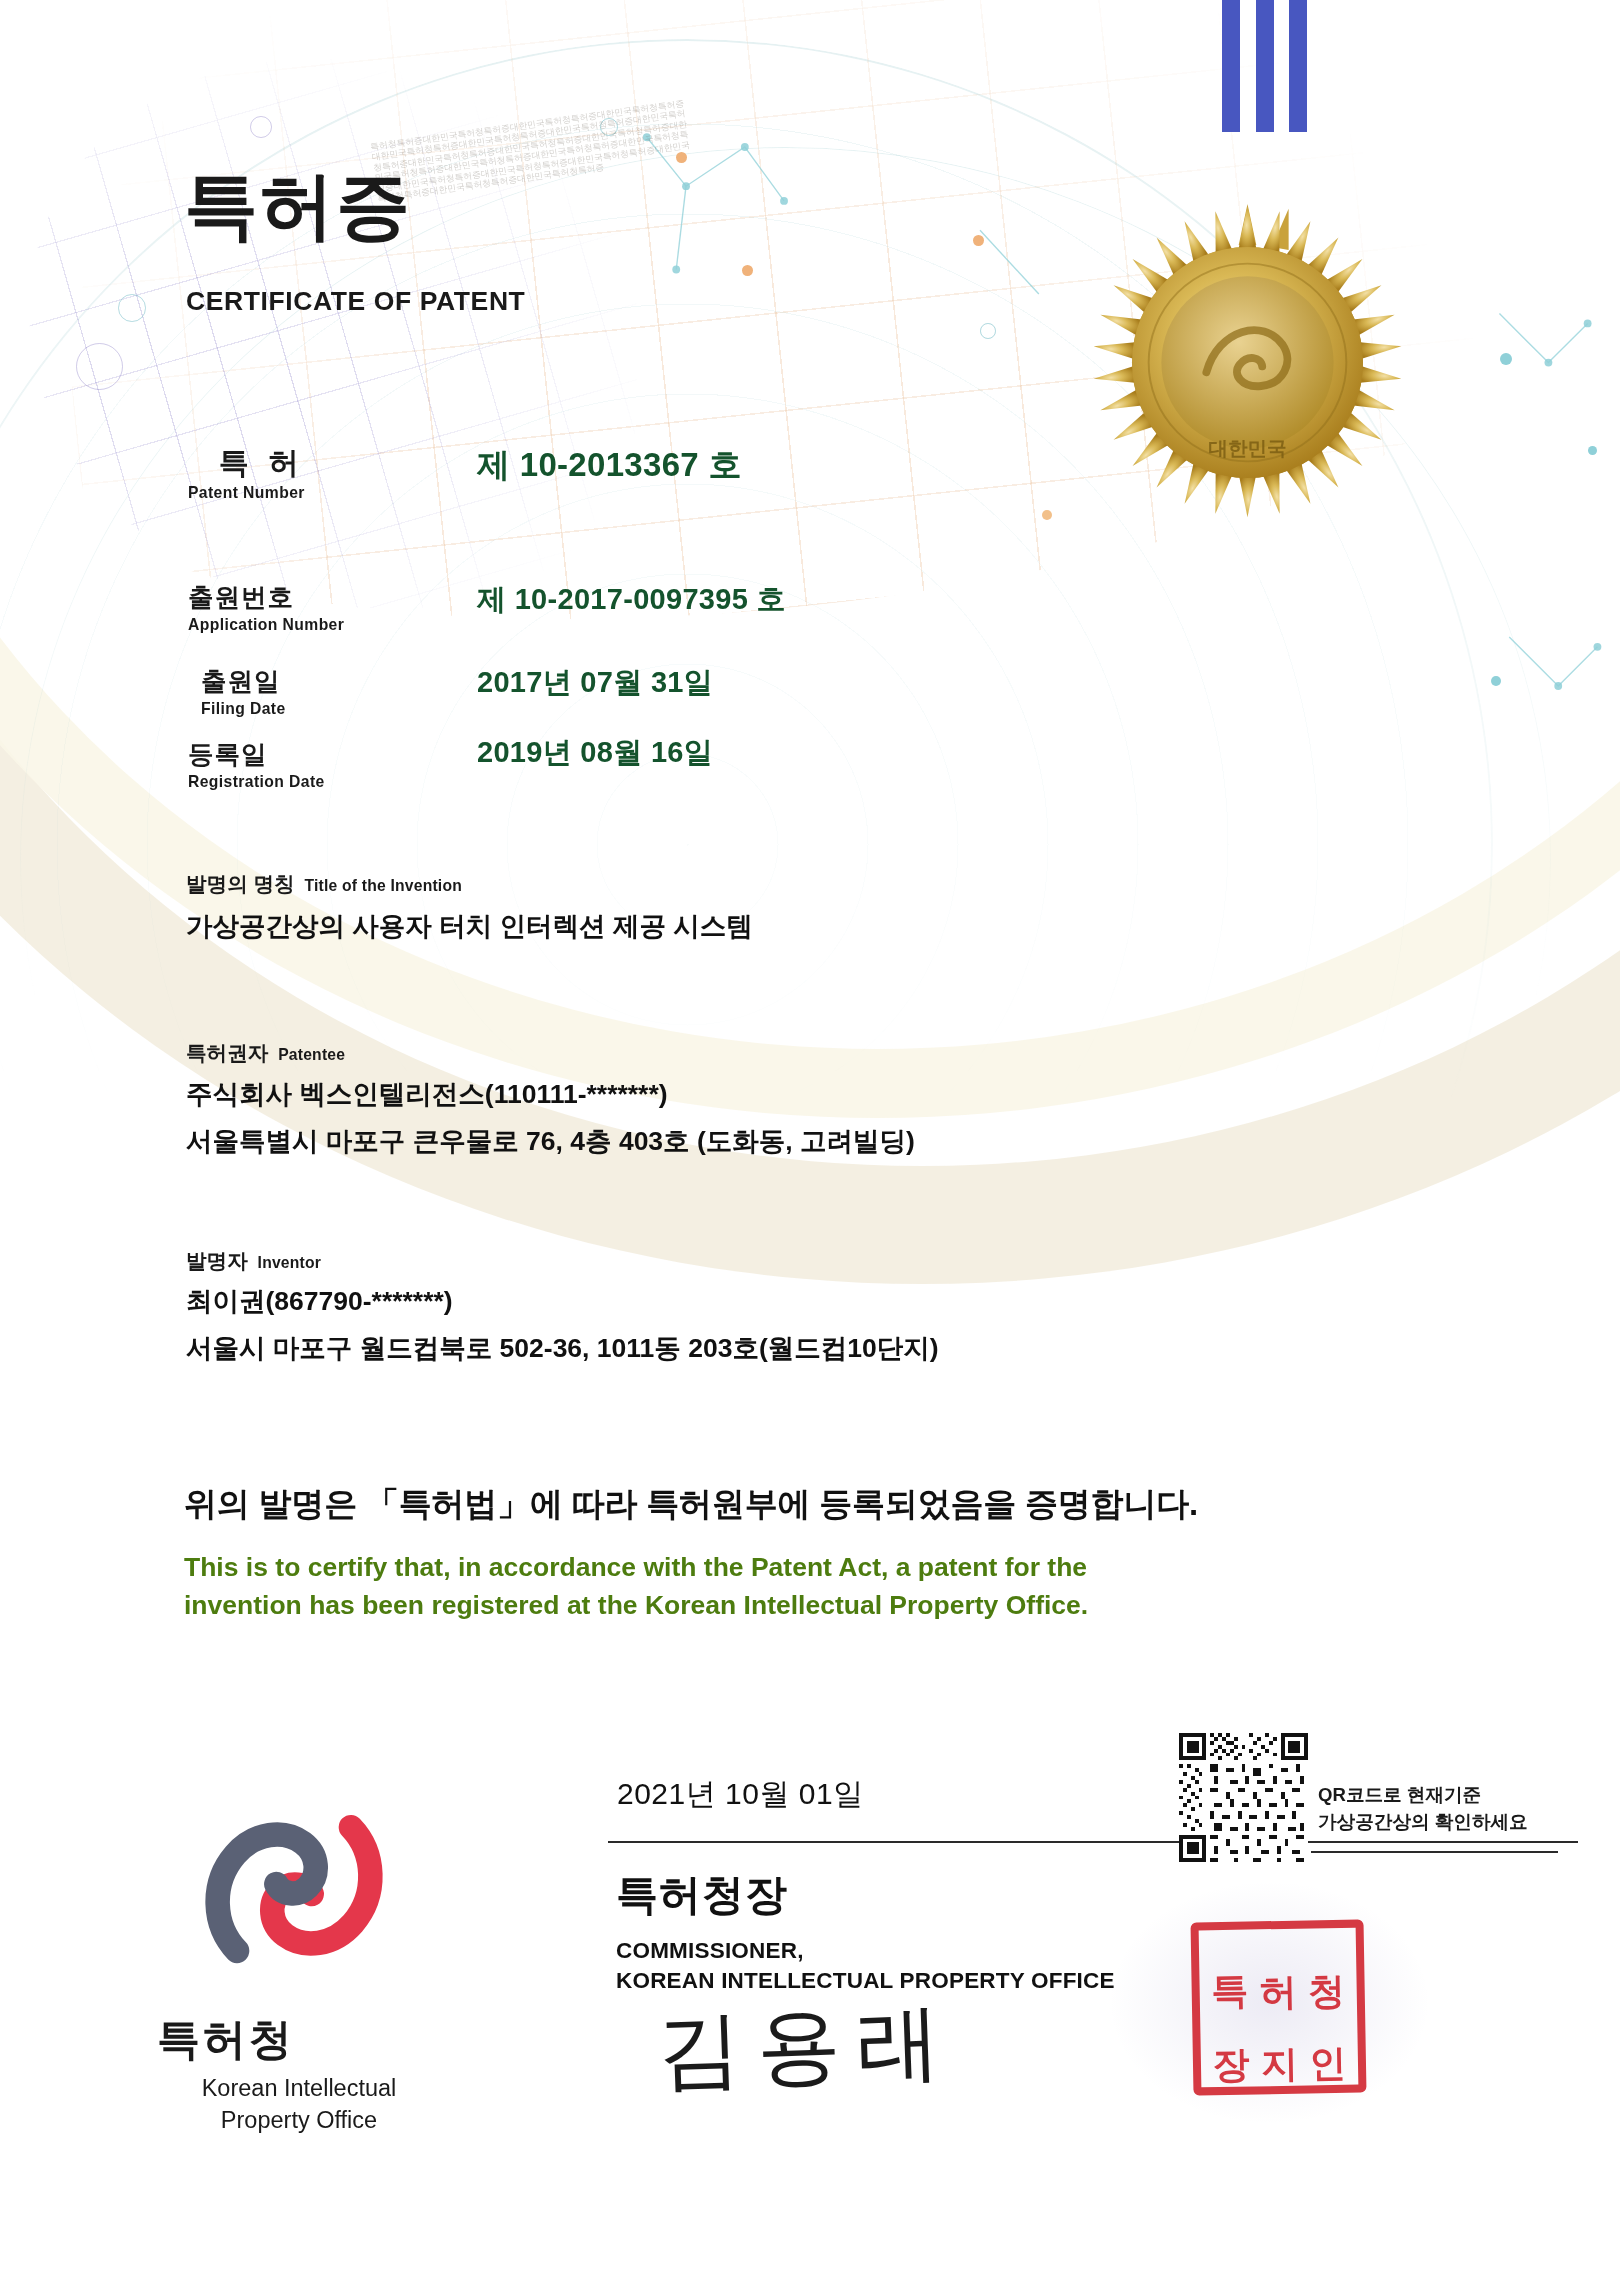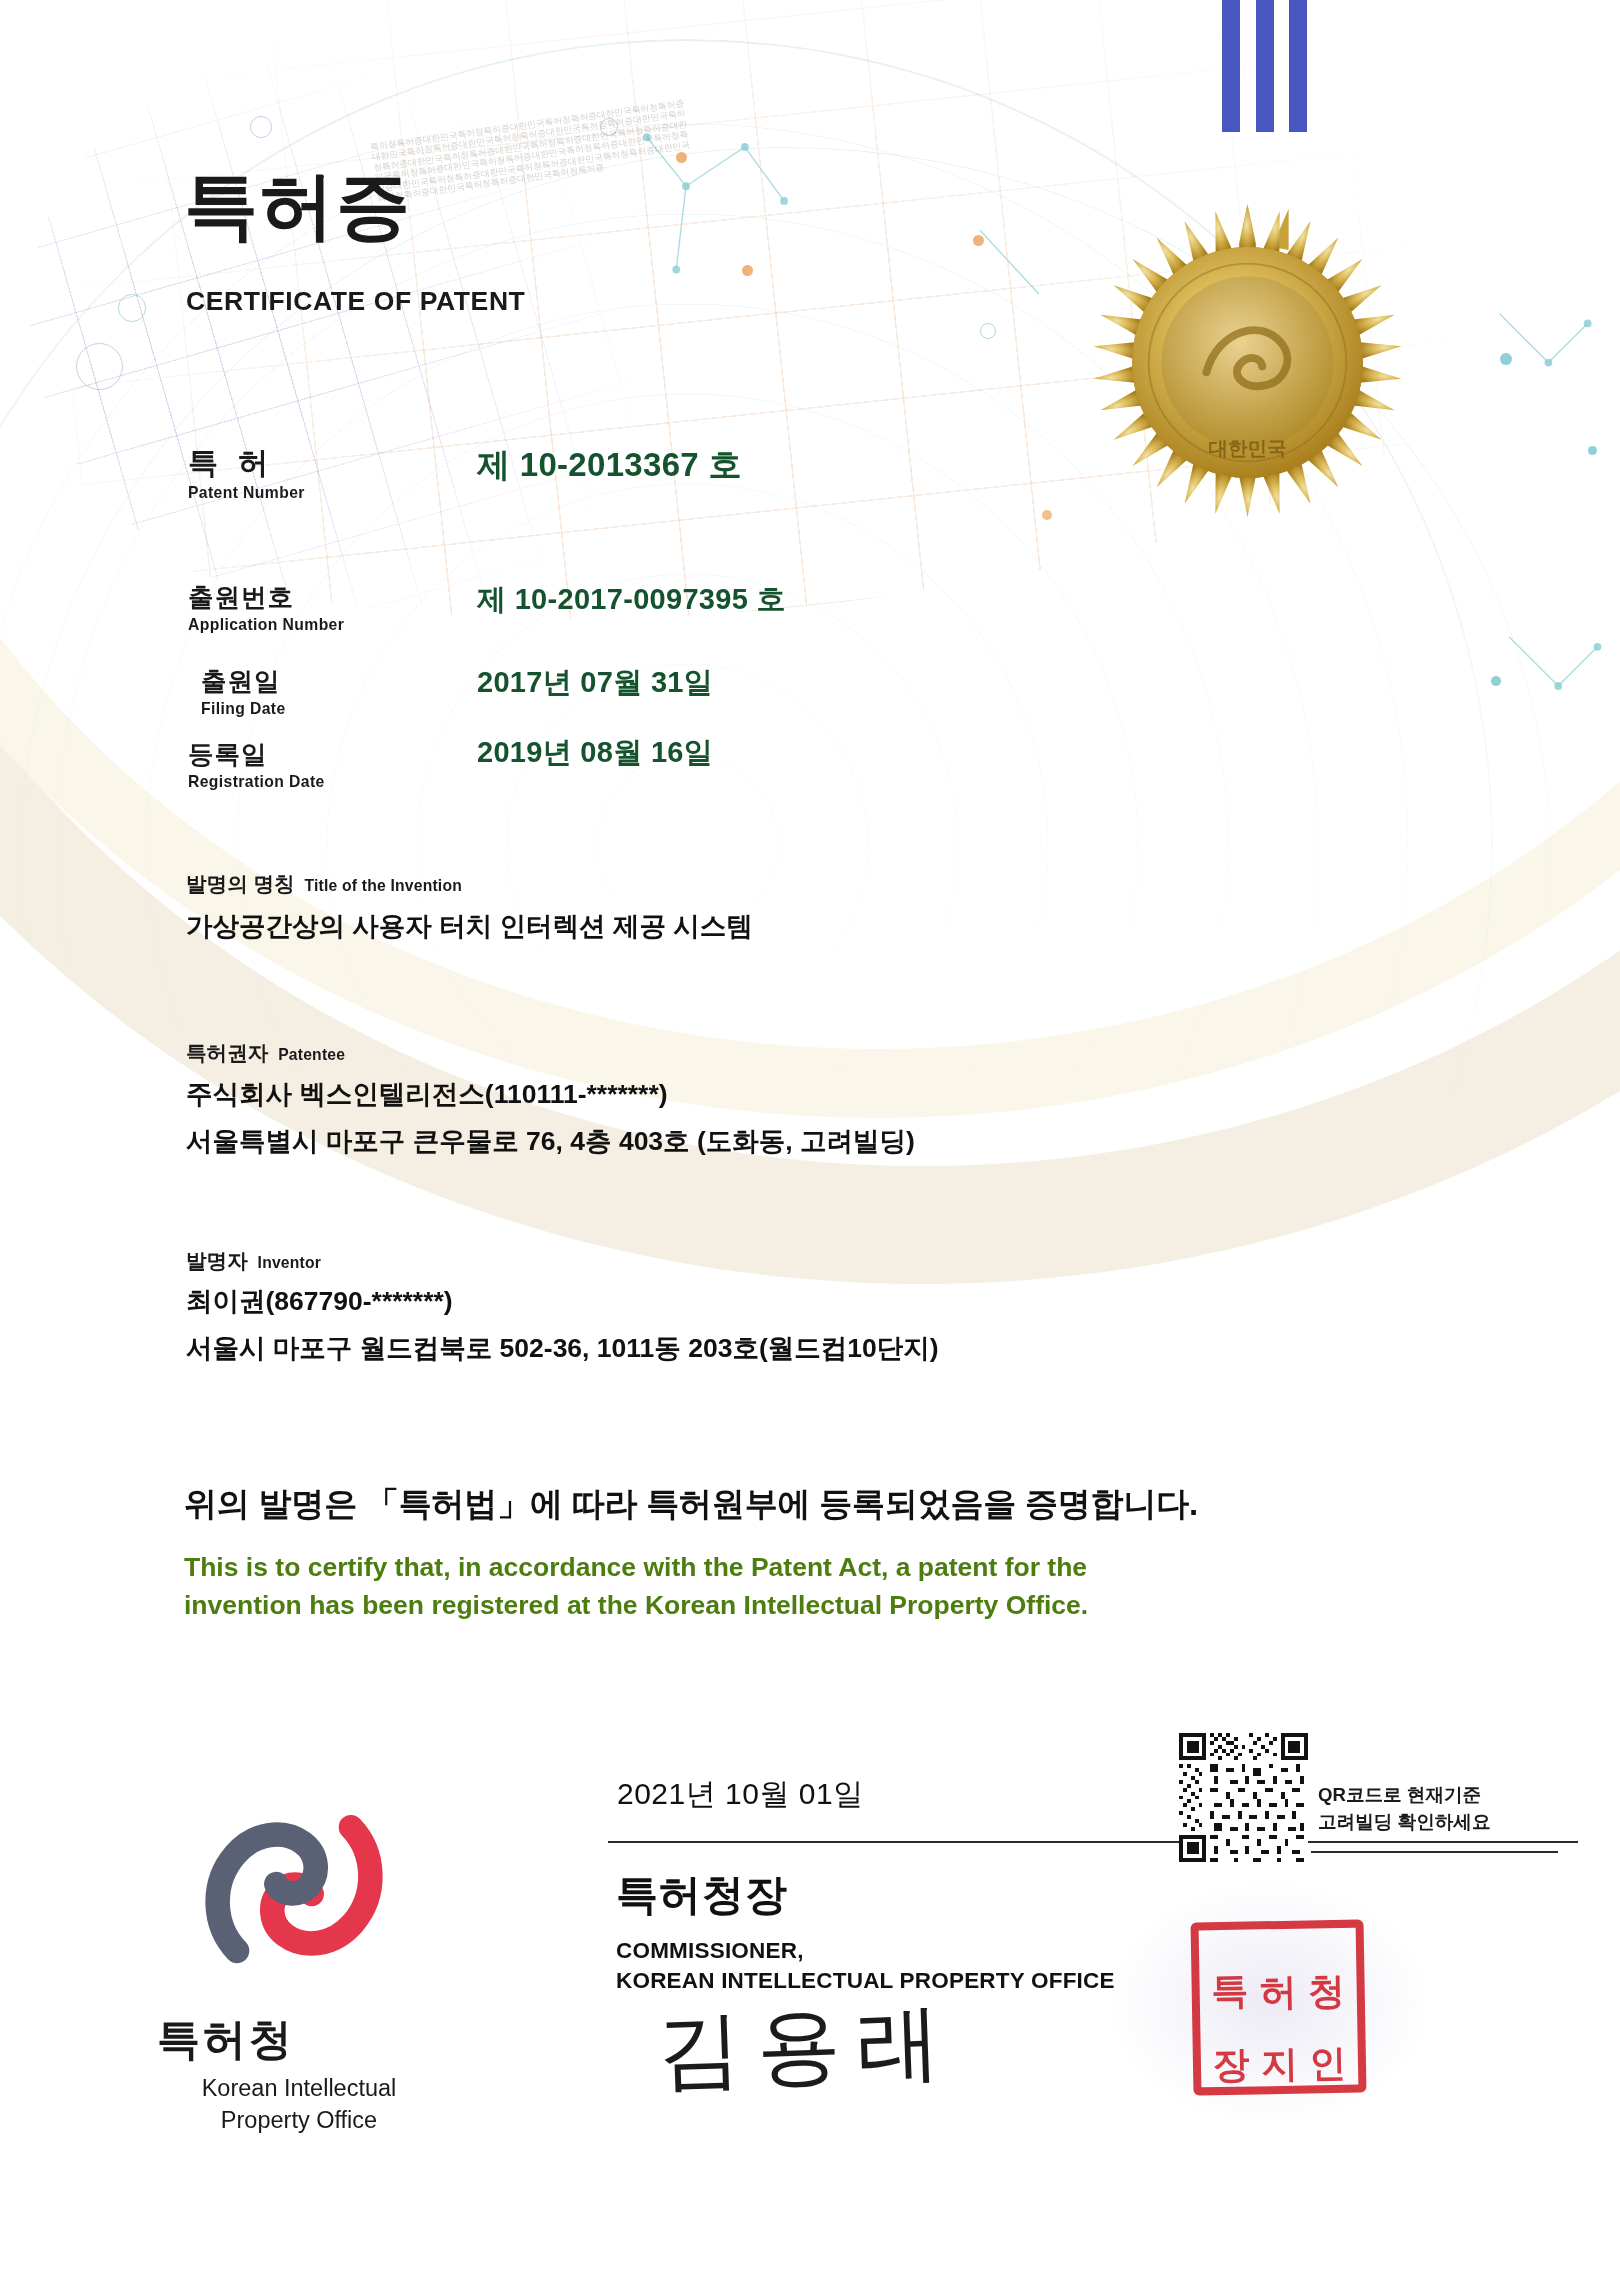--- a/index.html
+++ b/index.html
@@ -528,21 +528,21 @@
         <text y="95" text-anchor="middle" font-size="20" font-weight="bold" fill="#7d5f13" opacity=".85" font-family="'Liberation Sans',sans-serif">대한민국</text>
       </g>
     </svg>
   </div>
 
   <div class="content">
 
     <div class="title-ko">특허증</div>
     <div class="title-en">CERTIFICATE OF PATENT</div>
 
-    <div class="field" style="left:188px; top:446px;">
+    <div class="field" style="left:188px; top:446px;text-align:right;">
       <div class="f-ko big">특 허</div>
       <div class="f-en">Patent Number</div>
     </div>
     <div class="f-val lg" style="left:477px; top:443px;">제 10-2013367 호</div>
 
     <div class="field" style="left:188px; top:583px;">
       <div class="f-ko">출원번호</div>
       <div class="f-en">Application Number</div>
     </div>
     <div class="f-val" style="left:477px; top:580px;">제 10-2017-0097395 호</div>
@@ -738,21 +738,21 @@
           <rect x="8" y="32" width="2" height="1"></rect>
             <rect x="14" y="32" width="1" height="1"></rect>
             <rect x="19" y="32" width="2" height="1"></rect>
           <rect x="25" y="32" width="1" height="1"></rect>
             <rect x="30" y="32" width="2" height="1"></rect>
         </g>
       </svg>
     </div>
     <div class="qr-note">
       <div>QR코드로 현재기준</div>
-      <div>고려빌딩 확인하세요</div>
+      <div>가상공간상의 확인하세요</div>
     </div>
     <div class="qr-underline"></div>
 
     <div class="stamp-smudge"></div>
     <div class="stamp">
       <span>특</span>
       <span>허</span>
       <span>청</span>
       <span>장</span>
       <span>지</span>

